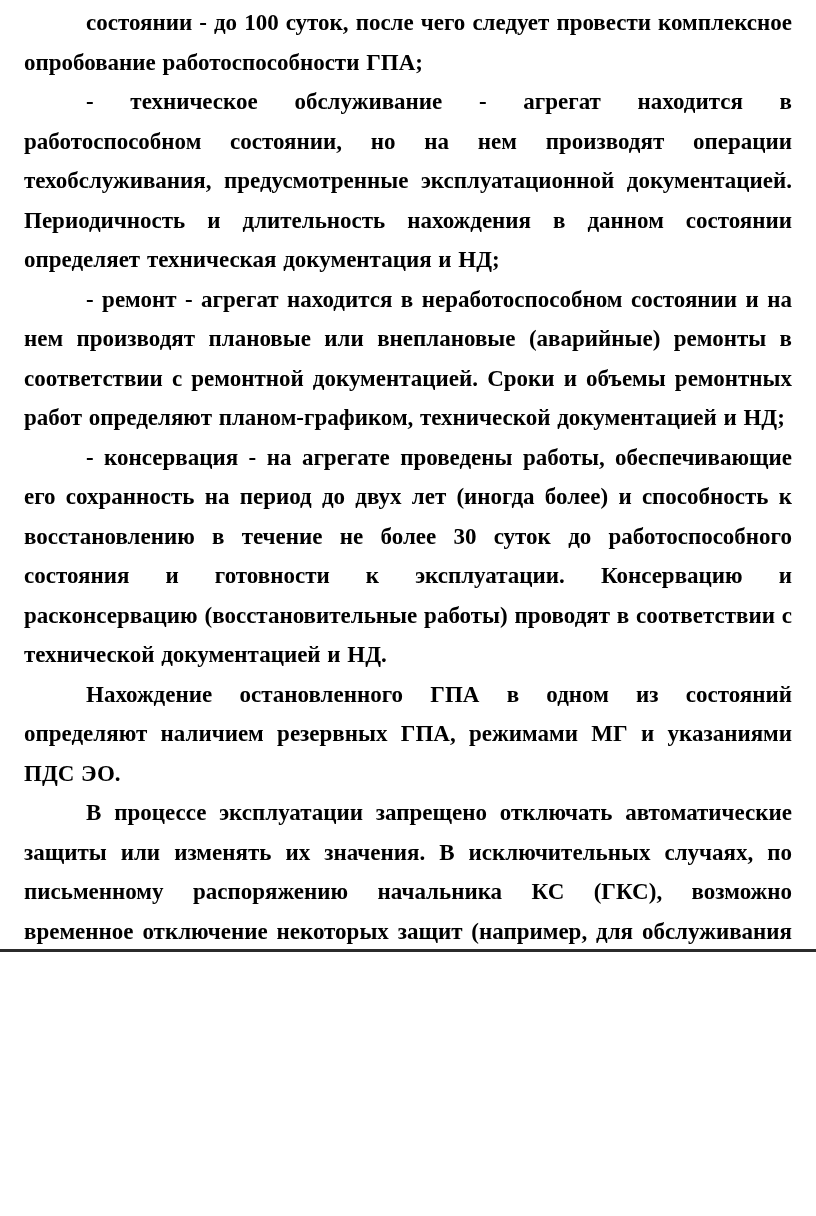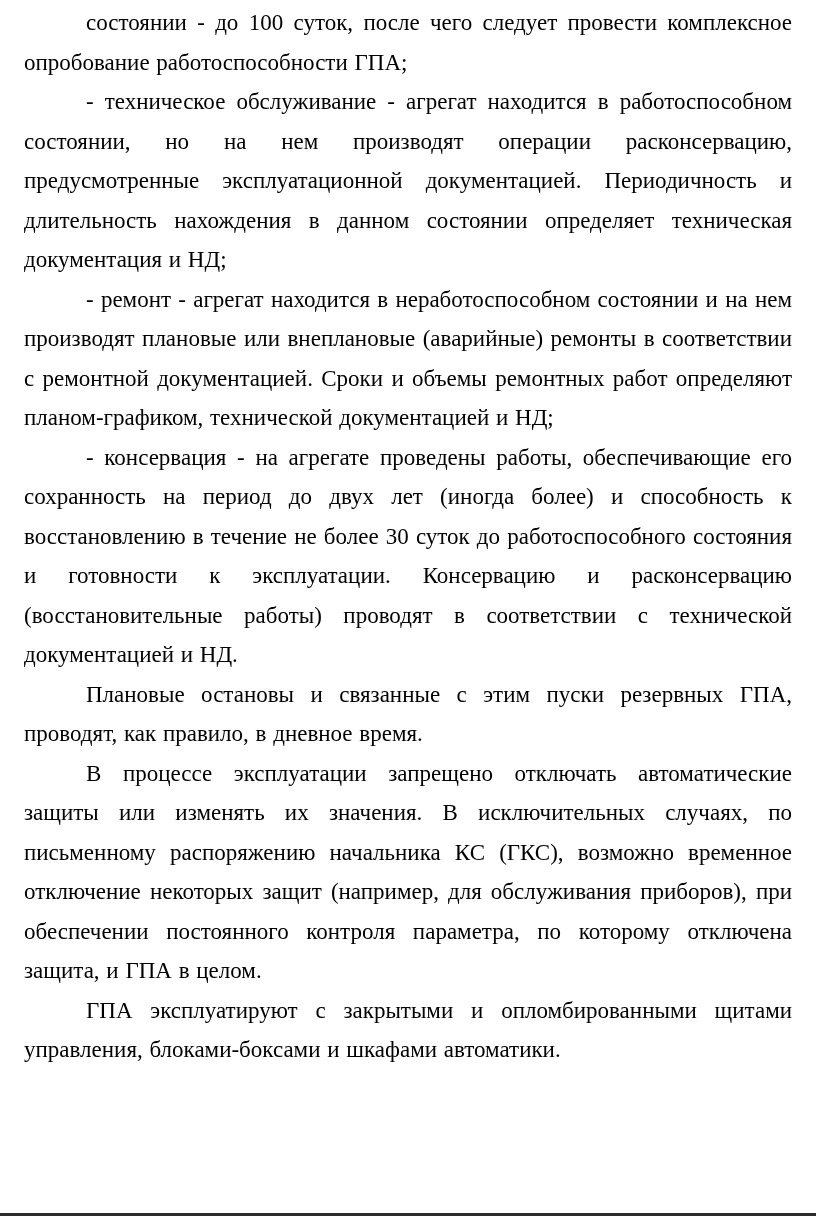--- a/index.html
+++ b/index.html
@@ -3,29 +3,30 @@
 <meta charset="utf-8">
 <style>
   html, body {
     margin: 0;
     padding: 0;
     background: #ffffff;
   }
   .page {
     position: relative;
     width: 816px;
-    height: 1216px;
+    height: 952px;
     box-sizing: border-box;
     background: #ffffff;
     padding: 3px 24px 0 24px;
     font-family: "Liberation Serif", "DejaVu Serif", serif;
     font-size: 23px;
     line-height: 39.5px;
     color: #000000;
     overflow: hidden;
+    font-weight: bold;
   }
   .page p {
     margin: 0;
     padding: 0;
     text-align: justify;
     text-indent: 62px;
     word-spacing: 1px;
   }
   .page-edge {
     position: absolute;
@@ -34,20 +35,20 @@
     width: 100%;
     height: 3px;
     background: #2b2b2b;
   }
 </style>
 </head>
 <body>
 
 <div class="page">
   <p>состоянии - до 100 суток, после чего следует провести комплексное опробование работоспособности ГПА;</p>
-  <p>- техническое обслуживание - агрегат находится в работоспособном состоянии, но на нем производят операции расконсервацию, предусмотренные эксплуатационной документацией. Периодичность и длительность нахождения в данном состоянии определяет техническая документация и НД;</p>
+  <p>- техническое обслуживание - агрегат находится в работоспособном состоянии, но на нем производят операции техобслуживания, предусмотренные эксплуатационной документацией. Периодичность и длительность нахождения в данном состоянии определяет техническая документация и НД;</p>
   <p>- ремонт - агрегат находится в неработоспособном состоянии и на нем производят плановые или внеплановые (аварийные) ремонты в соответствии с ремонтной документацией. Сроки и объемы ремонтных работ определяют планом-графиком, технической документацией и НД;</p>
   <p>- консервация - на агрегате проведены работы, обеспечивающие его сохранность на период до двух лет (иногда более) и способность к восстановлению в течение не более 30 суток до работоспособного состояния и готовности к эксплуатации. Консервацию и расконсервацию (восстановительные работы) проводят в соответствии с технической документацией и НД.</p>
-  <p>Плановые остановы и связанные с этим пуски резервных ГПА, проводят, как правило, в дневное время.</p>
+  <p>Нахождение остановленного ГПА в одном из состояний определяют наличием резервных ГПА, режимами МГ и указаниями ПДС ЭО.</p>
   <p>В процессе эксплуатации запрещено отключать автоматические защиты или изменять их значения. В исключительных случаях, по письменному распоряжению начальника КС (ГКС), возможно временное отключение некоторых защит (например, для обслуживания приборов), при обеспечении постоянного контроля параметра, по которому отключена защита, и ГПА в целом.</p>
   <p>ГПА эксплуатируют с закрытыми и опломбированными щитами управления, блоками-боксами и шкафами автоматики.</p>
   <div class="page-edge"></div>
 </div>
 
 </body></html>

